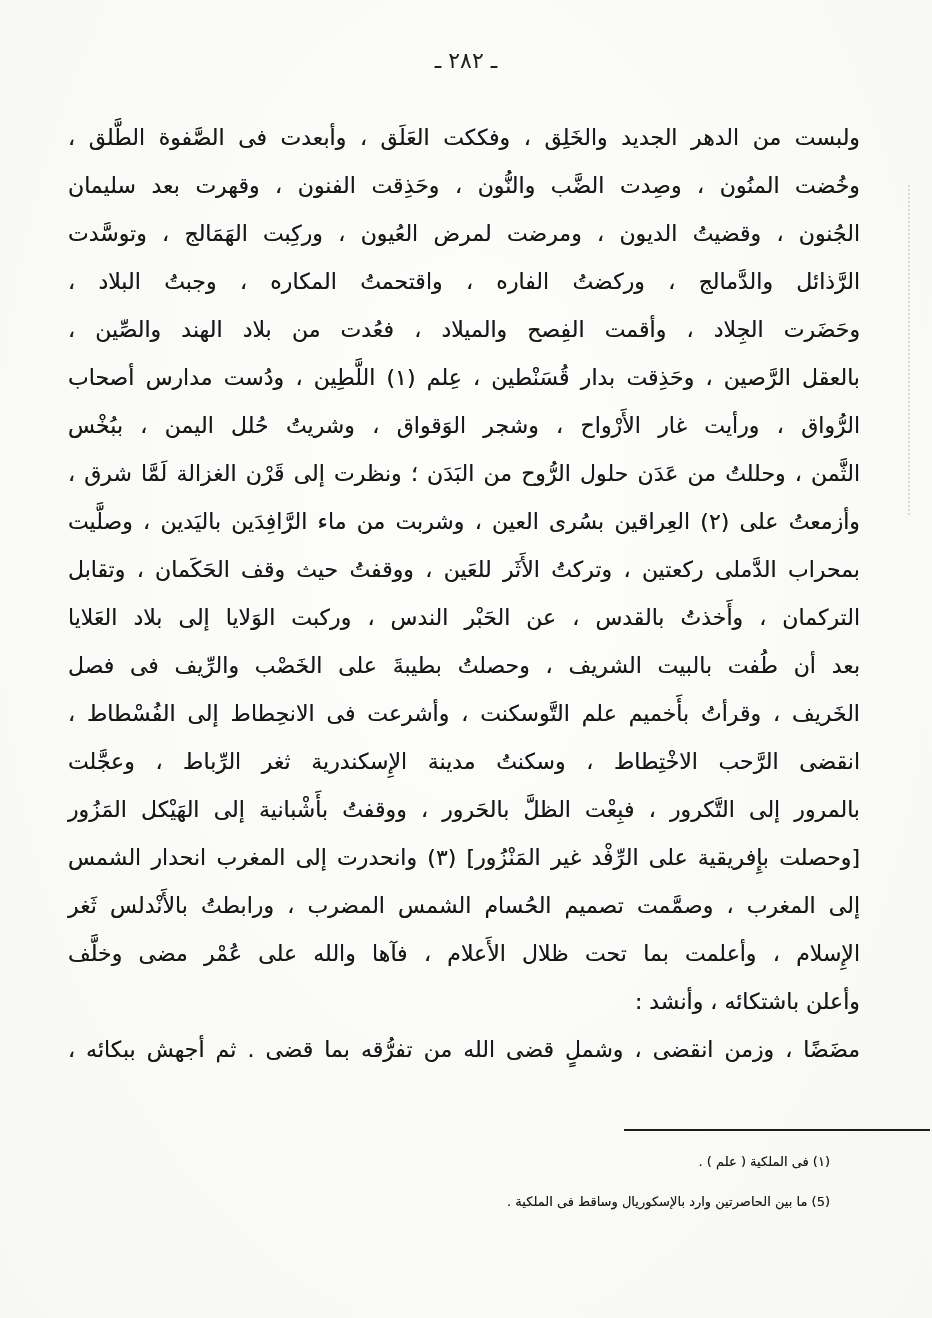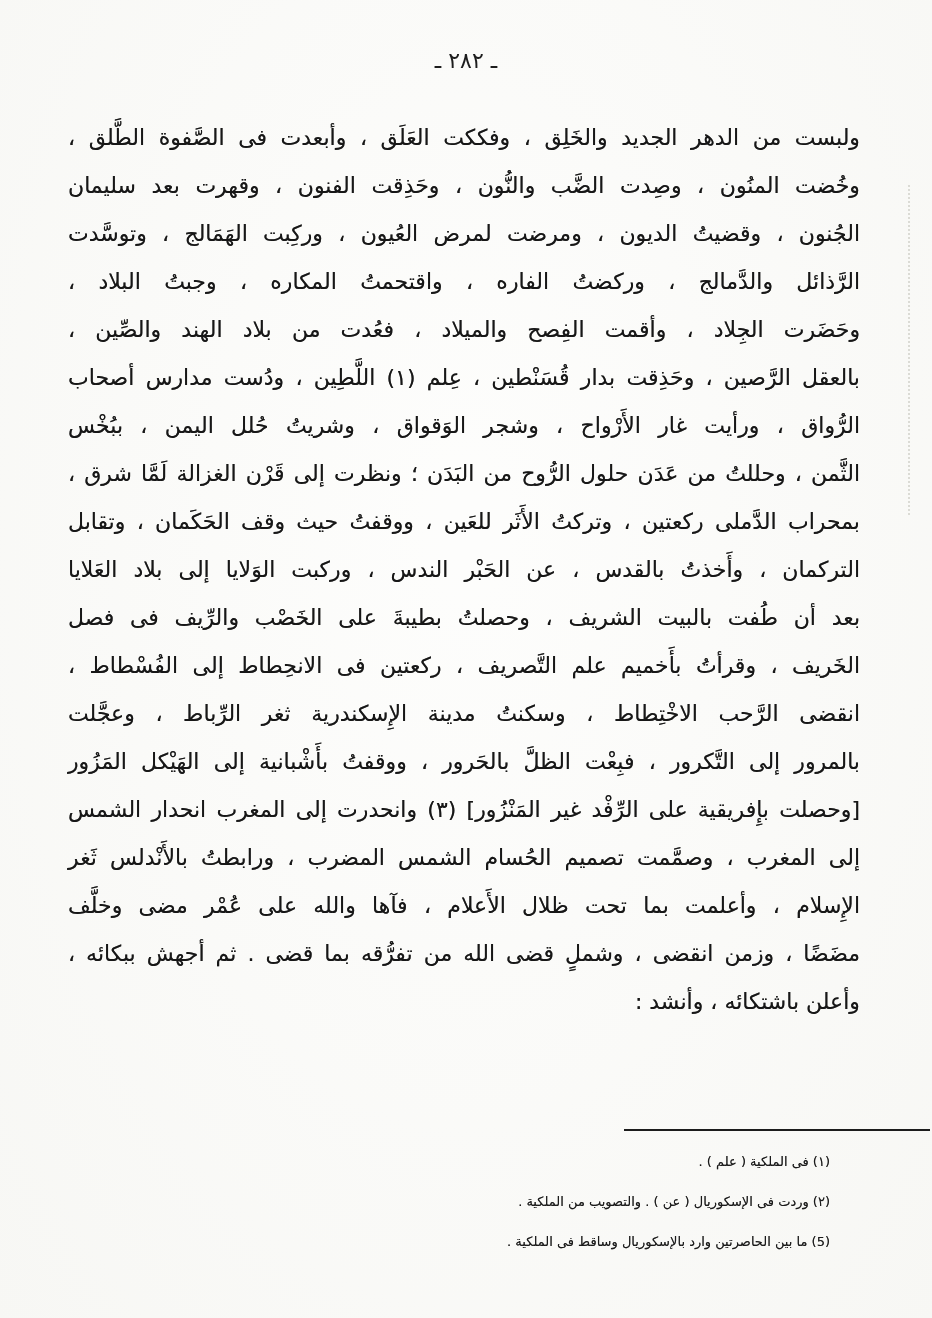--- a/index.html
+++ b/index.html
@@ -103,37 +103,37 @@
 
   <div class="body-text">
     <div class="line">ولبست من الدهر الجديد والخَلِق ، وفككت العَلَق ، وأبعدت فى الصَّفوة الطَّلق ،</div>
     <div class="line">وخُضت المنُون ، وصِدت الضَّب والنُّون ، وحَذِقت الفنون ، وقهرت بعد سليمان</div>
     <div class="line">الجُنون ، وقضيتُ الديون ، ومرضت لمرض العُيون ، وركِبت الهَمَالج ، وتوسَّدت</div>
     <div class="line">الرَّذائل والدَّمالج ، وركضتُ الفاره ، واقتحمتُ المكاره ، وجبتُ البلاد ،</div>
     <div class="line">وحَضَرت الجِلاد ، وأقمت الفِصح والميلاد ، فعُدت من بلاد الهند والصِّين ،</div>
     <div class="line">بالعقل الرَّصين ، وحَذِقت بدار قُسَنْطين ، عِلم (١) اللَّطِين ، ودُست مدارس أصحاب</div>
     <div class="line">الرُّواق ، ورأيت غار الأَرْواح ، وشجر الوَقواق ، وشريتُ حُلل اليمن ، ببُخْس</div>
     <div class="line">الثَّمن ، وحللتُ من عَدَن حلول الرُّوح من البَدَن ؛ ونظرت إلى قَرْن الغزالة لَمَّا شرق ،</div>
+    <div class="line">وأزمعتُ على (٢) العِراقين بسُرى العين ، وشربت من ماء الرَّافِدَين باليَدين ، وصلَّيت</div>
     <div class="line">بمحراب الدَّملى ركعتين ، وتركتُ الأَثَر للعَين ، ووقفتُ حيث وقف الحَكَمان ، وتقابل</div>
     <div class="line">التركمان ، وأَخذتُ بالقدس ، عن الحَبْر الندس ، وركبت الوَلايا إلى بلاد العَلايا</div>
     <div class="line">بعد أن طُفت بالبيت الشريف ، وحصلتُ بطيبةَ على الخَصْب والرِّيف فى فصل</div>
-    <div class="line">الخَريف ، وقرأتُ بأَخميم علم التَّصريف ، ركعتين فى الانحِطاط إلى الفُسْطاط ،</div>
+    <div class="line">الخَريف ، وقرأتُ بأَخميم علم التَّوسكنت ، وأشرعت فى الانحِطاط إلى الفُسْطاط ،</div>
     <div class="line">انقضى الرَّحب الاخْتِطاط ، وسكنتُ مدينة الإِسكندرية ثغر الرِّباط ، وعجَّلت</div>
     <div class="line">بالمرور إلى التَّكرور ، فبِعْت الظلَّ بالحَرور ، ووقفتُ بأَشْبانية إلى الهَيْكل المَزُور</div>
     <div class="line">[وحصلت بإِفريقية على الرِّفْد غير المَنْزُور] (٣) وانحدرت إلى المغرب انحدار الشمس</div>
     <div class="line">إلى المغرب ، وصمَّمت تصميم الحُسام الشمس المضرب ، ورابطتُ بالأَنْدلس ثَغر</div>
     <div class="line">الإِسلام ، وأعلمت بما تحت ظلال الأَعلام ، فآها والله على عُمْر مضى وخلَّف</div>
+    <div class="line last">وأعلن باشتكائه ، وأنشد :</div>
     <div class="line">مضَضًا ، وزمن انقضى ، وشملٍ قضى الله من تفرُّقه بما قضى . ثم أجهش ببكائه ،</div>
-    <div class="line last">وأعلن باشتكائه ، وأنشد :</div>
   </div>
 
   <div class="footnote-rule"></div>
 
   <div class="footnotes">
     <div class="footnote">(١) فى الملكية ( علم ) .</div>
-    <div class="footnote">(٢) وردت فى الإسكوريال ( عن ) . والتصويب من الملكية .</div>
     <div class="footnote">(5) ما بين الحاصرتين وارد بالإسكوريال وساقط فى الملكية .</div>
   </div>
 
   <div class="scan-artifact-right"></div>
   <div class="scan-artifact-bottom"></div>
 
 </div>
 
 </body></html>

